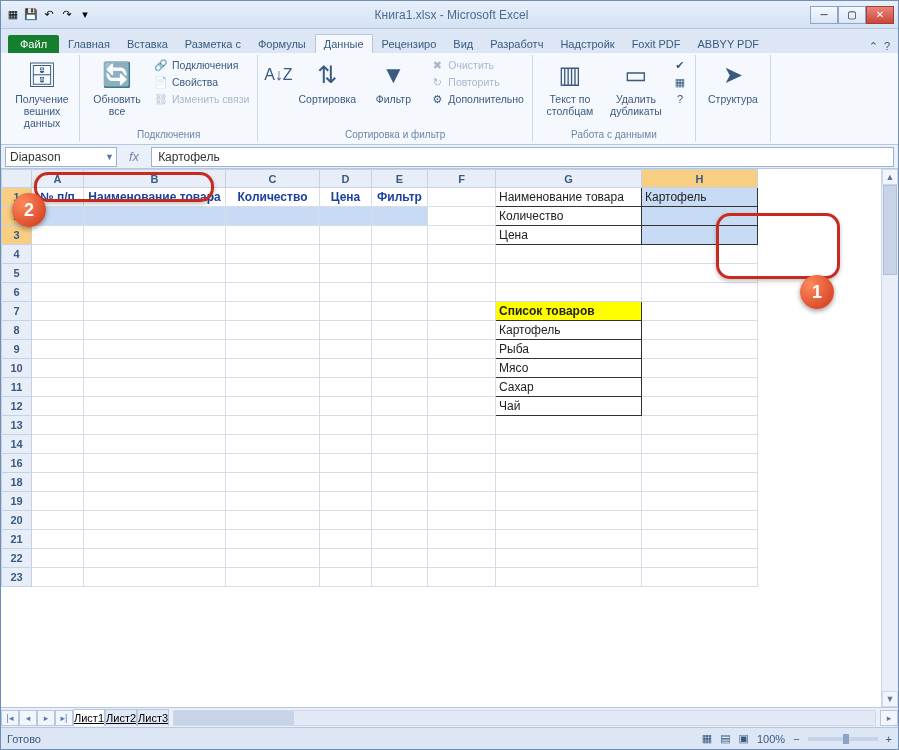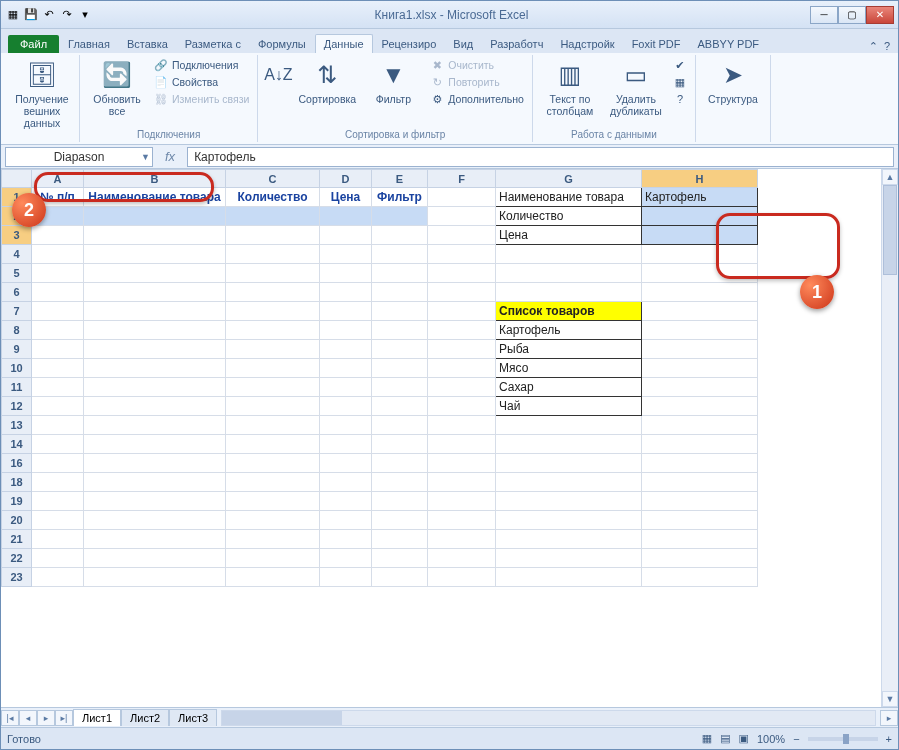--- a/index.html
+++ b/index.html
@@ -30,21 +30,21 @@
 .group-label { font-size: 10px; color: #6a84a6; text-align: center; padding-top: 2px; }
 .big-btn { display: flex; flex-direction: column; align-items: center; justify-content: center; width: 62px; font-size: 10.5px; color: #3b5a80; cursor: pointer; text-align: center; gap: 2px; padding: 2px; }
 .big-btn .ico { width: 32px; height: 32px; display: flex; align-items: center; justify-content: center; font-size: 24px; }
 .small-list { display: flex; flex-direction: column; gap: 1px; font-size: 10.5px; color: #3b5a80; }
 .small-item { display: flex; align-items: center; gap: 4px; padding: 1px 2px; cursor: pointer; }
 .small-item .si { width: 14px; height: 14px; display: inline-flex; align-items: center; justify-content: center; font-size: 11px; }
 .small-item.dim { color: #a8b7cc; }
 
 
 .fx-row { height: 24px; background: #e9f0fa; border-bottom: 1px solid #b6c8de; display: flex; align-items: center; padding: 2px 4px; gap: 6px; position: relative; }
-.namebox { width: 148px; height: 20px; border: 1px solid #9bb2d0; background: #fff; display: flex; align-items: center; padding: 0 4px; font-size: 12px; color: #333; position: relative; justify-content: center; }
+.namebox { width: 112px; height: 20px; border: 1px solid #9bb2d0; background: #fff; display: flex; align-items: center; padding: 0 4px; font-size: 12px; color: #333; position: relative; }
 .namebox .dd { position: absolute; right: 2px; color: #5a7aa4; font-size: 9px; }
 .fx-label { font-style: italic; font-size: 13px; color: #6f89aa; padding: 0 6px; }
 .formula-bar { flex: 1; height: 20px; border: 1px solid #9bb2d0; background: #fff; padding: 0 6px; font-size: 12px; color: #333; display: flex; align-items: center; }
 
 
 .grid-wrap { flex: 1; position: relative; background: #fff; overflow: hidden; display: flex; flex-direction: column; }
 .grid-main { flex: 1; position: relative; overflow: hidden; }
 table.sheet { border-collapse: collapse; table-layout: fixed; }
 .colhead, .rowhead, .corner { background: #e8eef7; border: 1px solid #c6d2e4; font-size: 11px; color: #3b5a80; text-align: center; }
 .colhead { height: 18px; }
@@ -53,21 +53,21 @@
 td.cell { border: 1px solid #d6dde8; height: 19px; font-size: 12px; color: #222; padding: 0 3px; white-space: nowrap; overflow: hidden; }
 td.cell.hdr { text-align: center; color: #1a43a0; font-weight: bold; }
 td.cell.bord { border: 1px solid #333; }
 td.cell.sel { background: #c7dbf5; }
 td.cell.yellow { background: #ffff00; font-weight: bold; }
 .colhead.sel, .rowhead.sel { background: #f7ce82; }
 
 
 .hscroll-row { height: 20px; display: flex; align-items: center; background: #e9f0fa; border-top: 1px solid #b6c8de; }
 .nav-btn { width: 18px; height: 16px; border: 1px solid #b6c8de; background: #f2f6fc; display: flex; align-items: center; justify-content: center; font-size: 9px; color: #5a7aa4; cursor: pointer; }
-.sheet-tab { padding: 2px 8px; font-size: 11px; background: #fff; border: 1px solid #b6c8de; border-bottom: none; cursor: pointer; }
+.sheet-tab { padding: 2px 0; font-size: 11px; background: #fff; border: 1px solid #b6c8de; border-bottom: none; cursor: pointer; text-decoration: underline; }
 .sheet-tab.inactive { background: #dfe8f4; }
 .hscroll { flex: 1; height: 16px; background: #e2e9f4; margin: 0 4px; border: 1px solid #cdd9eb; position: relative; }
 .hscroll .thumb { position: absolute; left: 0; top: 0; height: 100%; width: 120px; background: #c7d4e8; }
 .statusbar { height: 22px; background: #dce6f4; border-top: 1px solid #b6c8de; display: flex; align-items: center; font-size: 11px; color: #3b5a80; padding: 0 6px; gap: 8px; }
 .statusbar .spacer { flex: 1; }
 
 
 .callout { position: absolute; border: 3px solid #c92a1f; border-radius: 14px; pointer-events: none; box-shadow: 0 2px 4px rgba(0,0,0,0.25); }
 .marker { position: absolute; width: 34px; height: 34px; border-radius: 50%; background: radial-gradient(circle at 30% 30%, #ff8a5c, #cc3418); color: #fff; font-size: 18px; font-weight: bold; display: flex; align-items: center; justify-content: center; box-shadow: 0 2px 5px rgba(0,0,0,0.4); pointer-events: none; }
 

